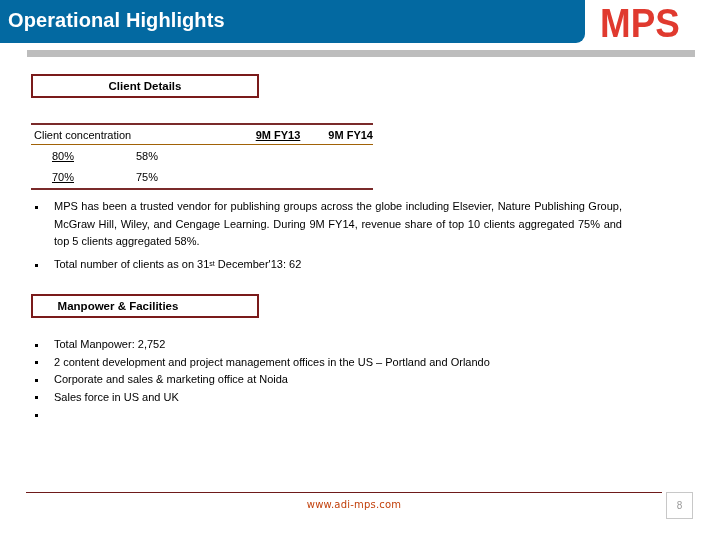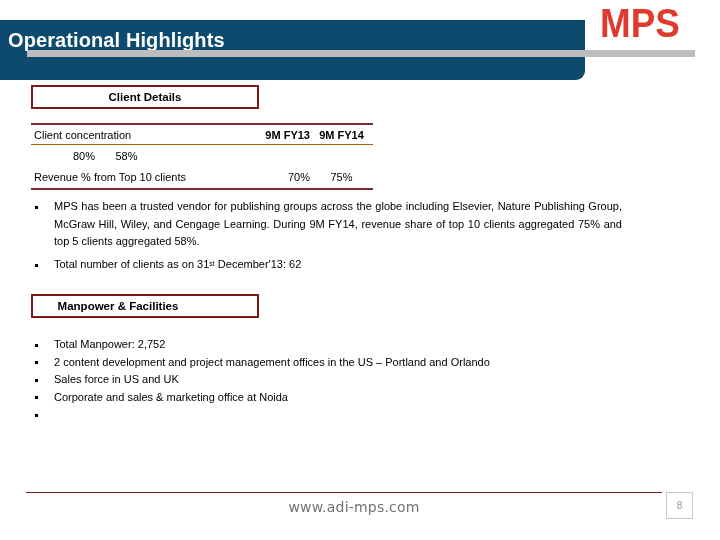--- a/index.html
+++ b/index.html
@@ -1,23 +1,22 @@
 <!DOCTYPE html>
 <html><head>
 <meta charset="utf-8">
 <style>
   * { margin: 0; padding: 0; box-sizing: border-box; }
   html, body { width: 720px; height: 540px; background: #ffffff; overflow: hidden; }
   body { position: relative; font-family: "Liberation Sans", sans-serif; color: #000; }
 
   .header-bar {
-    position: absolute; left: 0; top: 0; width: 585px; height: 60px;
-    background: #0c4a6e;
+    position: absolute; left: 0; top: 0; width: 585px; height: 43px;
+    background: #0369a1;
     border-bottom-right-radius: 9px;
-    margin-top: 20px;
   }
   .header-title {
     position: absolute; left: 8px; top: 9px;
     color: #ffffff; font-size: 20px; font-weight: bold; letter-spacing: 0.1px;
   }
   .logo {
     position: absolute; left: 600px; top: 1px;
     color: #e03a2f; font-size: 40px; font-weight: bold;
     font-family: "Liberation Sans", sans-serif; letter-spacing: 0px;
     transform: scaleX(0.92); transform-origin: left top;
@@ -27,35 +26,35 @@
     background: #bdbdbd;
   }
 
   .section-box {
     position: absolute; height: 24px;
     border: 2px solid #7a1a1a;
     background: #fff;
     font-size: 11.5px; font-weight: bold;
     display: flex; align-items: center; justify-content: center;
   }
-  #client-box { left: 31px; top: 85px; width: 228px; }
+  #client-box { left: 31px; top: 74px; width: 228px; }
   #manpower-box { left: 31px; top: 294px; width: 228px; padding-right: 54px; justify-content: center; }
 
   .table {
     position: absolute; left: 31px; top: 123px; width: 342px;
     border-top: 2px solid #7a2a2a;
     border-bottom: 2px solid #7a2a2a;
     font-size: 11px;
   }
   .trow { display: flex; height: 21px; align-items: center; }
   .trow.header { border-bottom: 1px solid #a16207; height: 20px; }
   .trow.r2 { height: 22px; }
   .c0 { width: 215px; padding-left: 3px; }
-  .c1 { width: 64px; text-align: right; }
-  .c2 { width: 63px; text-align: center; }
+  .c1 { width: 64px; text-align: center; text-decoration: underline; }
+  .c2 { width: 63px; text-align: right; }
   .trow.header .c1, .trow.header .c2 { font-weight: bold; }
 
   .para {
     position: absolute; font-size: 11px; line-height: 17.5px;
   }
   .bullet {
     position: absolute; width: 3px; height: 3px; background: #000;
   }
   #p1 { left: 54px; top: 198px; width: 568px; text-align: justify; }
   #p2 { left: 54px; top: 256px; width: 400px; }
@@ -63,21 +62,21 @@
 
   .list { position: absolute; left: 54px; top: 336px; font-size: 11px; }
   .list .li { height: 17.5px; line-height: 17.5px; white-space: nowrap; }
 
   .footer-rule {
     position: absolute; left: 26px; top: 492px; width: 636px; height: 1px;
     background: #6e1a1a;
   }
   .footer-url {
     position: absolute; left: 0; top: 499px; width: 708px; text-align: center;
-    font-size: 14px; color: #737373; font-family: "DejaVu Sans", sans-serif; letter-spacing: 0.2px;
+    font-size: 10px; color: #c2410c; font-family: "DejaVu Sans", sans-serif; letter-spacing: 0.2px;
   }
   .page-num {
     position: absolute; left: 666px; top: 492px; width: 27px; height: 27px;
     border: 1px solid #c8c8c8; color: #9a9a9a; font-size: 10px;
     display: flex; align-items: center; justify-content: center;
   }
 </style>
 </head>
 <body>
 
@@ -95,21 +94,20 @@
   <div class="trow header">
     <div class="c0">Client concentration</div>
     <div class="c1">9M FY13</div>
     <div class="c2">9M FY14</div>
   </div>
   <div class="trow">
     <div class="c1">80%</div>
     <div class="c2">58%</div>
   </div>
   <div class="trow r2">
-    <div class="c0">Revenue % from Top 10 clients</div>
     <div class="c1">70%</div>
     <div class="c2">75%</div>
   </div>
 </div>
 
 <div class="bullet" style="left:35px; top:206px;"></div>
 <div class="para" id="p1">MPS has been a trusted vendor for publishing groups across the globe including Elsevier, Nature Publishing Group, McGraw Hill, Wiley, and Cengage Learning. During 9M FY14, revenue share of top 10 clients aggregated 75% and top 5 clients aggregated 58%.</div>
 
 <div class="bullet" style="left:35px; top:264px;"></div>
 <div class="para" id="p2"><span>Total number of clients as on 31</span><sup>st</sup><span> December'13: 62</span></div>
@@ -119,21 +117,21 @@
 </div>
 
 <div class="bullet" style="left:35px; top:344px;"></div>
 <div class="bullet" style="left:35px; top:361px;"></div>
 <div class="bullet" style="left:35px; top:379px;"></div>
 <div class="bullet" style="left:35px; top:396px;"></div>
 <div class="bullet" style="left:35px; top:414px;"></div>
 <div class="list">
   <div class="li">Total Manpower: 2,752</div>
   <div class="li">2 content development and project management offices in the US – Portland and Orlando</div>
+  <div class="li">Corporate and sales &amp; marketing office at Noida</div>
   <div class="li">Sales force in US and UK</div>
-  <div class="li">Corporate and sales &amp; marketing office at Noida</div>
 </div>
 
 <div class="footer-rule"></div>
 <div class="footer-url">www.adi-mps.com</div>
 <div class="page-num">
   <span>8</span>
 </div>
 
 </body></html>

